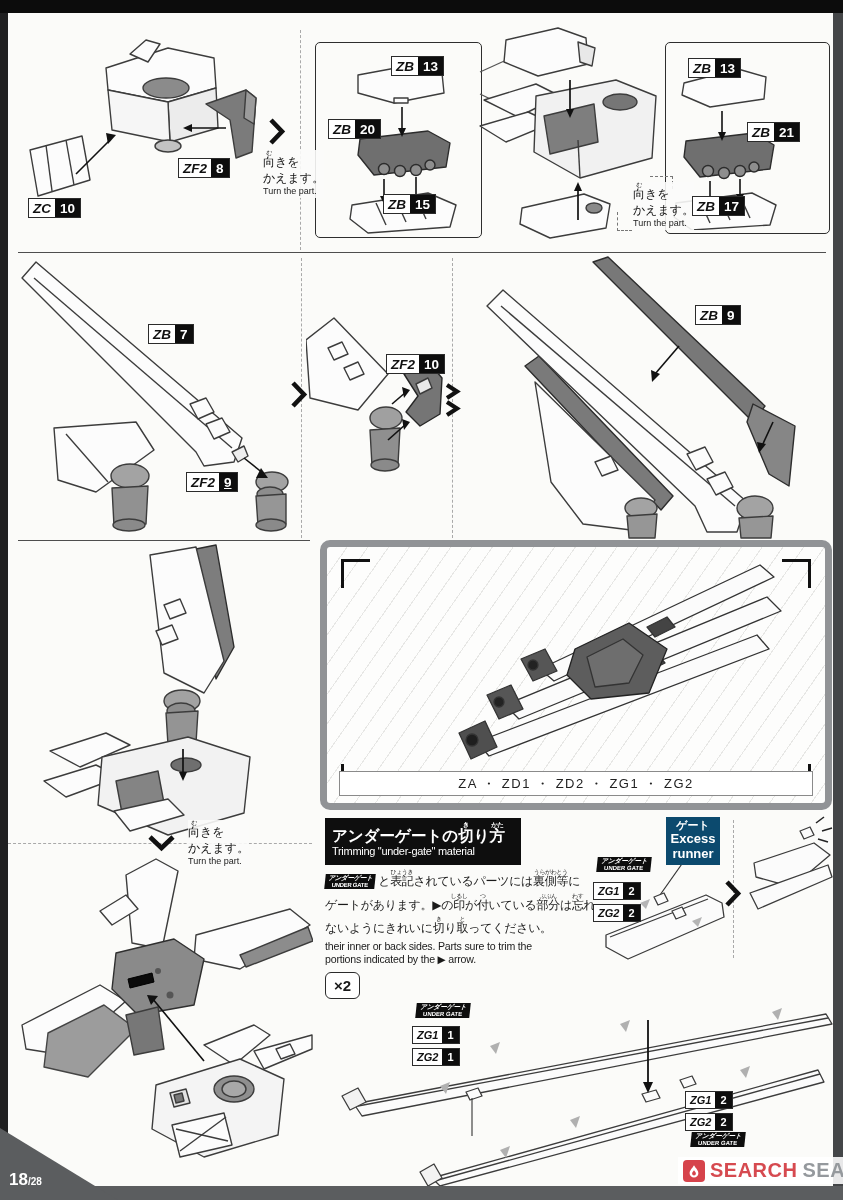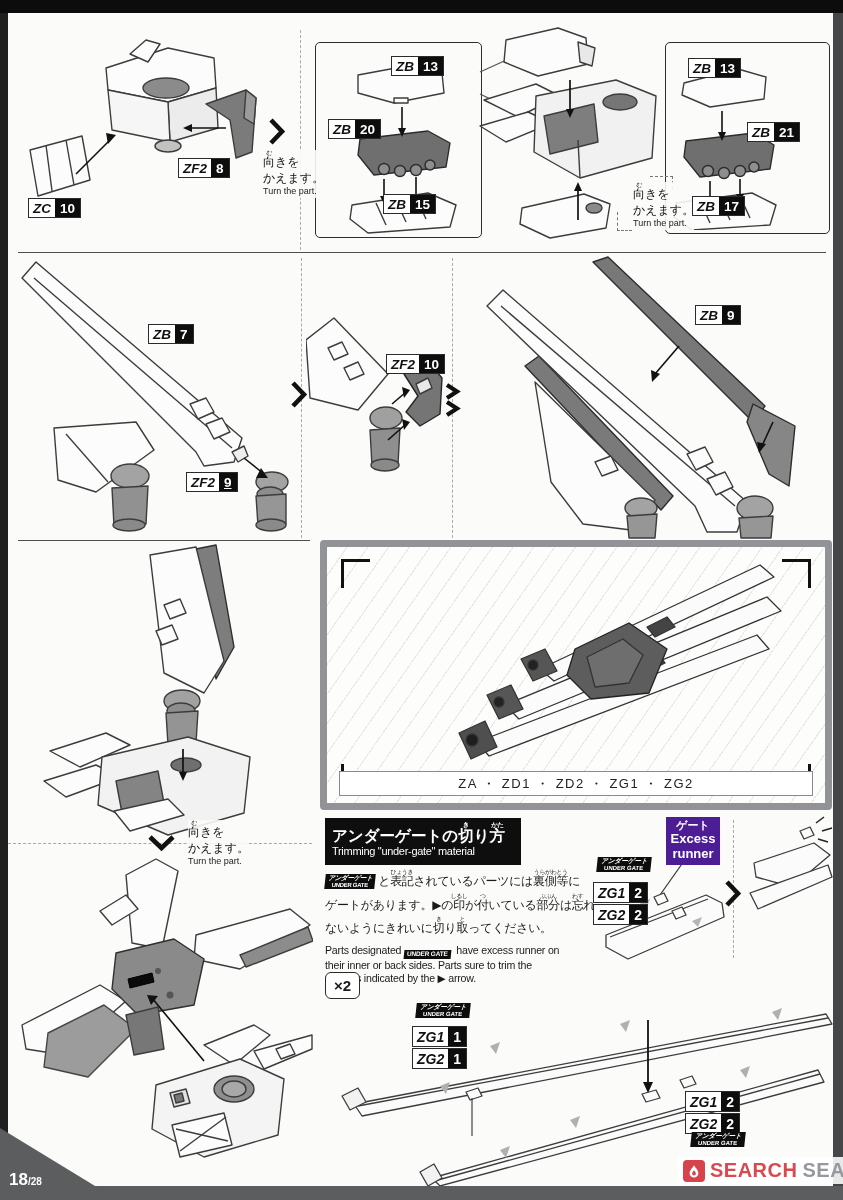--- a/index.html
+++ b/index.html
@@ -18,32 +18,32 @@
   
   .sep{background:#4e4e4e;height:1.4px;}
   .vdash{border-left:1.5px dashed #a9a9a9;width:0;}
   .hdash{border-top:1.5px dashed #a9a9a9;height:0;}
   
   .plabel{position:absolute;display:inline-flex;align-items:stretch;border:1.6px solid #2b2b2b;
           background:#fff;font-weight:bold;font-size:13.5px;line-height:1;white-space:nowrap;z-index:5;}
   .plabel .pfx{padding:2.5px 4px 2px;color:#111;display:flex;align-items:center;font-style:italic;}
   .plabel .num{background:#0d0d0d;color:#fff;padding:2.5px 5px 2px;display:flex;align-items:center;}
   .plabel.ul .num{text-decoration:underline;}
-  .plabel.sm{font-size:14px;}
+  .plabel.sm{font-size:11px;}
   
   .cbox{position:absolute;border:1.6px solid #2e2e2e;border-radius:5px;background:transparent;}
   
   .turn-note{position:absolute;font-size:12px;line-height:1.3;color:#111;z-index:4;background:rgba(251,251,249,.9);}
   .turn-note .en{font-size:9px;color:#222;}
   ruby{ruby-align:center;}
   rt{font-size:6px;letter-spacing:-.5px;}
   
   .chev{position:absolute;z-index:4;}
   
-  .panel{left:320px;top:540px;width:512px;height:270px;border:7px solid #919396;border-radius:4px;
+  .panel{left:320px;top:540px;width:512px;height:270px;border:7px solid #919396;border-radius:10px;
          background:repeating-linear-gradient(125deg,#fdfdfc 0 16px,#e7e7e5 16px 17px);box-sizing:border-box;}
   .bk{position:absolute;width:26px;height:26px;}
   .bk.tl{left:14px;top:12px;border-left:3px solid #111;border-top:3px solid #111;}
   .bk.tr{right:14px;top:12px;border-right:3px solid #111;border-top:3px solid #111;}
   .bk.bl{left:14px;bottom:10px;border-left:3px solid #111;border-bottom:3px solid #111;}
   .bk.br{right:14px;bottom:10px;border-right:3px solid #111;border-bottom:3px solid #111;}
   .panel-caption{position:absolute;left:12px;right:12px;bottom:7px;height:23px;background:#fff;
                  border:1px solid #8a8a8a;display:flex;align-items:center;justify-content:center;
                  font-size:13px;letter-spacing:1.5px;color:#222;}
   
@@ -54,21 +54,21 @@
   .ug-head .en{font-size:11px;margin-top:1px;white-space:nowrap;letter-spacing:-.3px;}
   .ug-body{left:325px;top:869px;width:276px;z-index:3;}
   .jp-line{font-size:12px;line-height:1.8;white-space:nowrap;letter-spacing:-.3px;}
   .en-line{font-size:10.6px;line-height:1.25;white-space:nowrap;letter-spacing:-.2px;}
   .ugtag{background:#0d0d0d;color:#fff;text-align:center;display:inline-block;
          padding:1px 3px;transform:skewX(-6deg);line-height:1.05;}
   .ugtag .tj{font-size:6.5px;font-style:italic;font-weight:bold;display:block;white-space:nowrap;}
   .ugtag .te{font-size:6px;font-weight:bold;display:block;white-space:nowrap;}
   .ugtag.inline{vertical-align:-2px;margin-right:3px;}
   .ugtag.std{position:absolute;z-index:5;}
-  .extag{position:absolute;left:666px;top:817px;width:54px;background:#4c1d95;color:#fff;
+  .extag{position:absolute;left:666px;top:817px;width:54px;background:#0c4a6e;color:#fff;
          text-align:center;padding:2px 0 3px;z-index:5;line-height:1.15;}
   .extag .j{font-size:11px;font-weight:bold;display:block;}
   .extag .e{font-size:13px;font-weight:bold;display:block;}
   .x2box{position:absolute;left:325px;top:972px;width:33px;height:25px;border:1.6px solid #2b2b2b;
          border-radius:6px;background:#fff;display:flex;align-items:center;justify-content:center;
          font-weight:bold;font-size:15px;z-index:5;}
   
   .ndash{position:absolute;z-index:3;}
   
   .logo{position:absolute;left:678px;top:1157px;display:flex;align-items:center;gap:5px;
@@ -327,25 +327,20 @@
     <div class="jp">アンダーゲートの<ruby>切<rt>き</rt></ruby>り<ruby>方<rt>かた</rt></ruby></div>
     <div class="en">Trimming "under-gate" material</div>
   </div>
 
   <div class="abs ug-body">
     <div class="jp-line">
       <span class="ugtag inline"><span class="tj">アンダーゲート</span><span class="te">UNDER GATE</span></span><span>と<ruby>表記<rt>ひょうき</rt></ruby>されているパーツには<ruby>裏側等<rt>うらがわとう</rt></ruby>に</span>
     </div>
     <div class="jp-line">ゲートがあります。▶の<ruby>印<rt>しるし</rt></ruby>が<ruby>付<rt>つ</rt></ruby>いている<ruby>部分<rt>ぶぶん</rt></ruby>は<ruby>忘<rt>わす</rt></ruby>れ</div>
     <div class="jp-line">ないようにきれいに<ruby>切<rt>き</rt></ruby>り<ruby>取<rt>と</rt></ruby>ってください。</div>
-    <div class="en-line" style="margin-top:4px">
-      <span>Parts designated</span>
-      <span class="ugtag inline"><span class="te" style="font-size:6.5px">UNDER GATE</span></span>
-      <span>have excess runner on</span>
-    </div>
     <div class="en-line">their inner or back sides. Parts sure to trim the</div>
     <div class="en-line">portions indicated by the ▶ arrow.</div>
   </div>
 
   <div class="extag">
     <span class="j">ゲート</span>
     <span class="e">Excess</span>
     <span class="e">runner</span>
   </div>
   <svg class="ill" style="left:588px;top:815px" width="140" height="150" viewBox="0 0 140 150">

